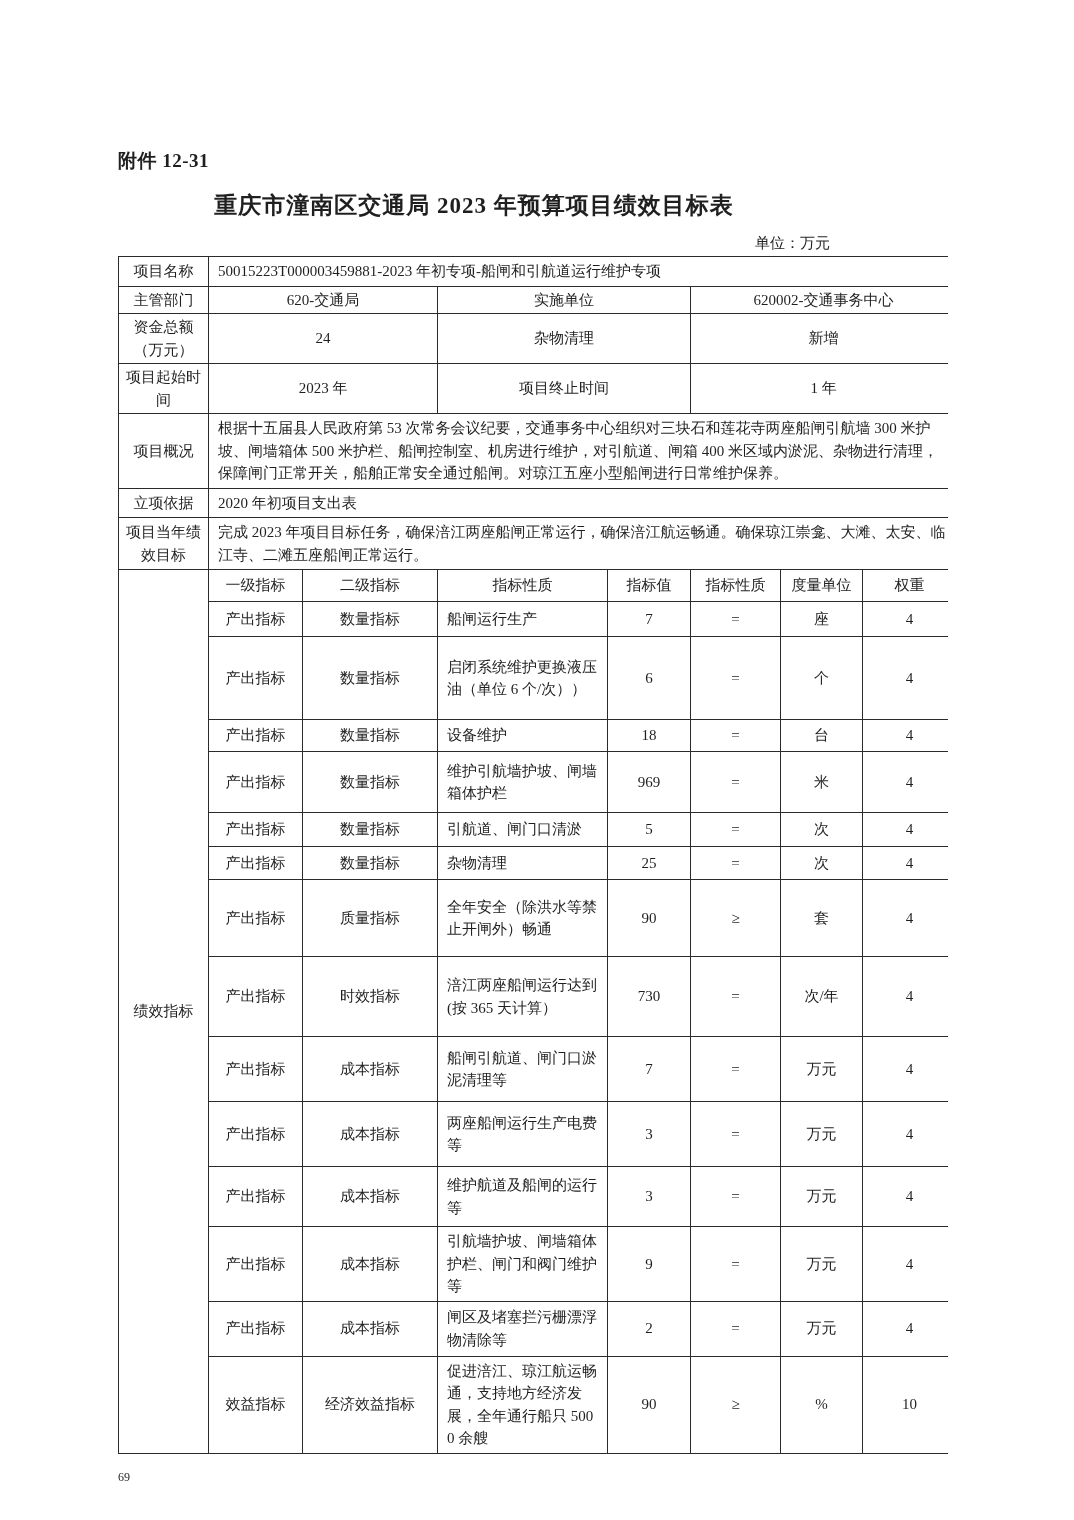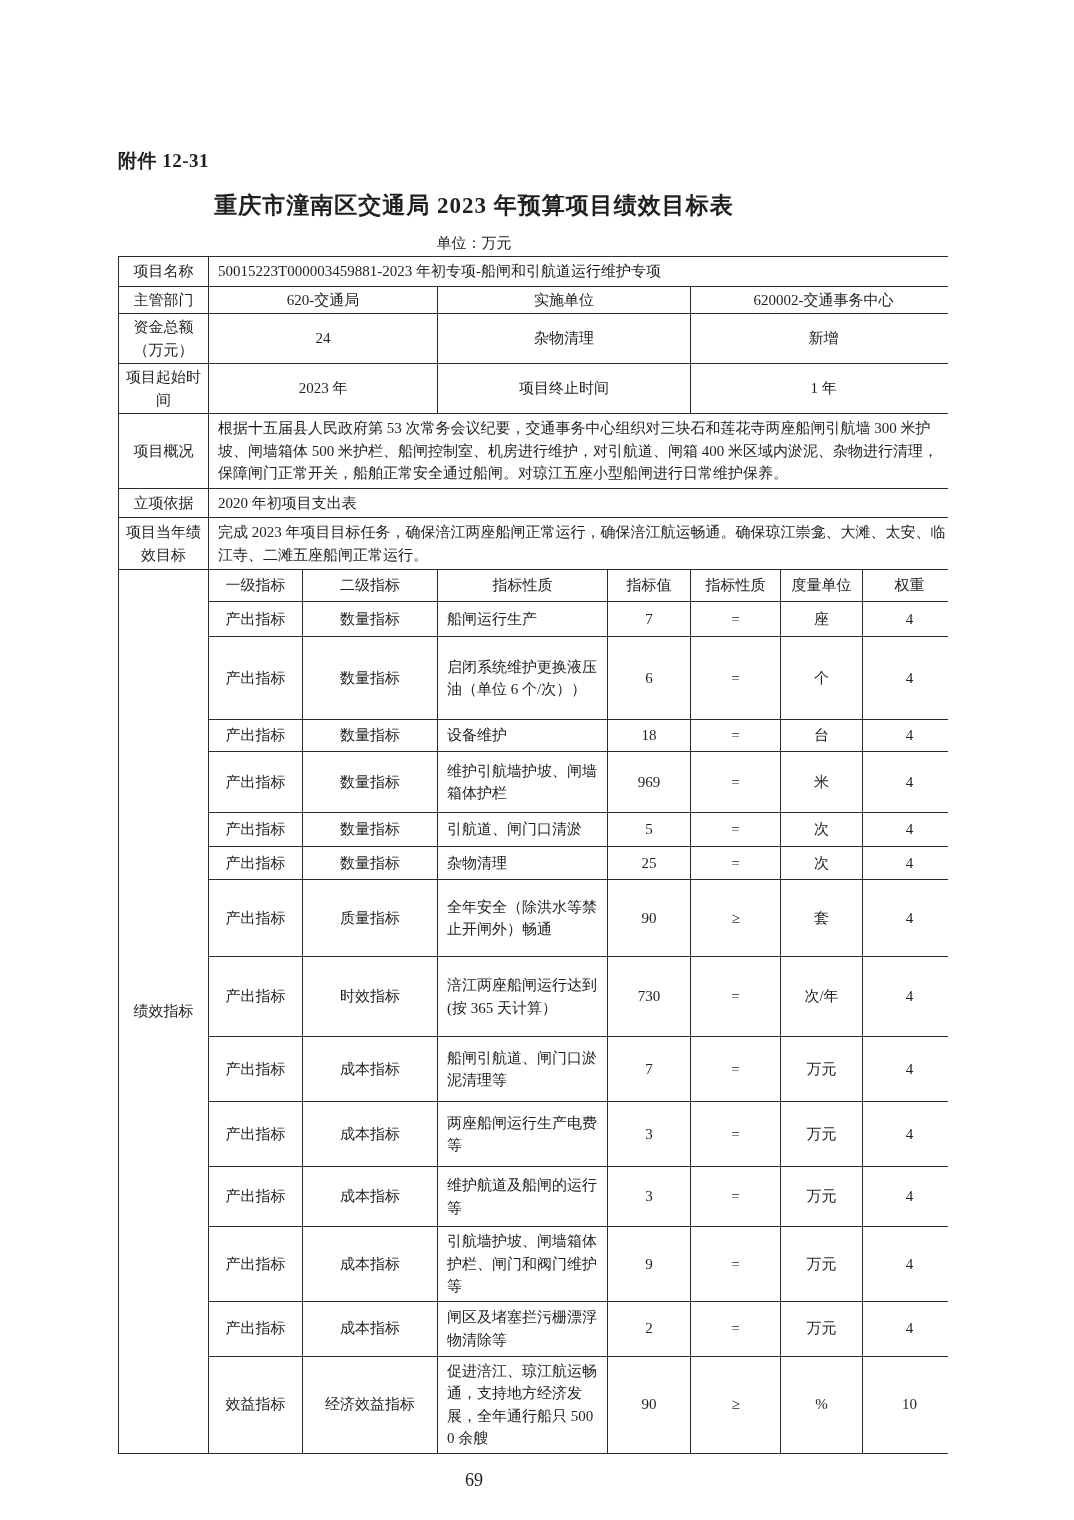--- a/index.html
+++ b/index.html
@@ -20,21 +20,21 @@
     letter-spacing: 0.5px;
   }
   .title {
     text-align: center;
     font-size: 23px;
     font-weight: bold;
     letter-spacing: 1px;
     margin-top: 16px;
   }
   .unit-note {
-    text-align: center;
+    text-align: right;
     font-size: 15px;
     margin-top: 13px;
     margin-bottom: 3px;
   }
   table.doc-table {
     width: 838px;
     border-collapse: collapse;
     table-layout: fixed;
   }
   .doc-table td {
@@ -44,22 +44,22 @@
     text-align: center;
     vertical-align: middle;
     padding: 2px 6px;
     word-break: break-all;
   }
   .doc-table td.left {
     text-align: left;
     padding: 3px 9px;
   }
   .page-num {
-    text-align: center;
-    font-size: 18px;
+    text-align: left;
+    font-size: 12px;
     margin-top: 16px;
   }
 </style>
 </head>
 <body>
 
 <div class="page">
   <div class="content">
 
     <div class="attachment">附件 12-31</div>

